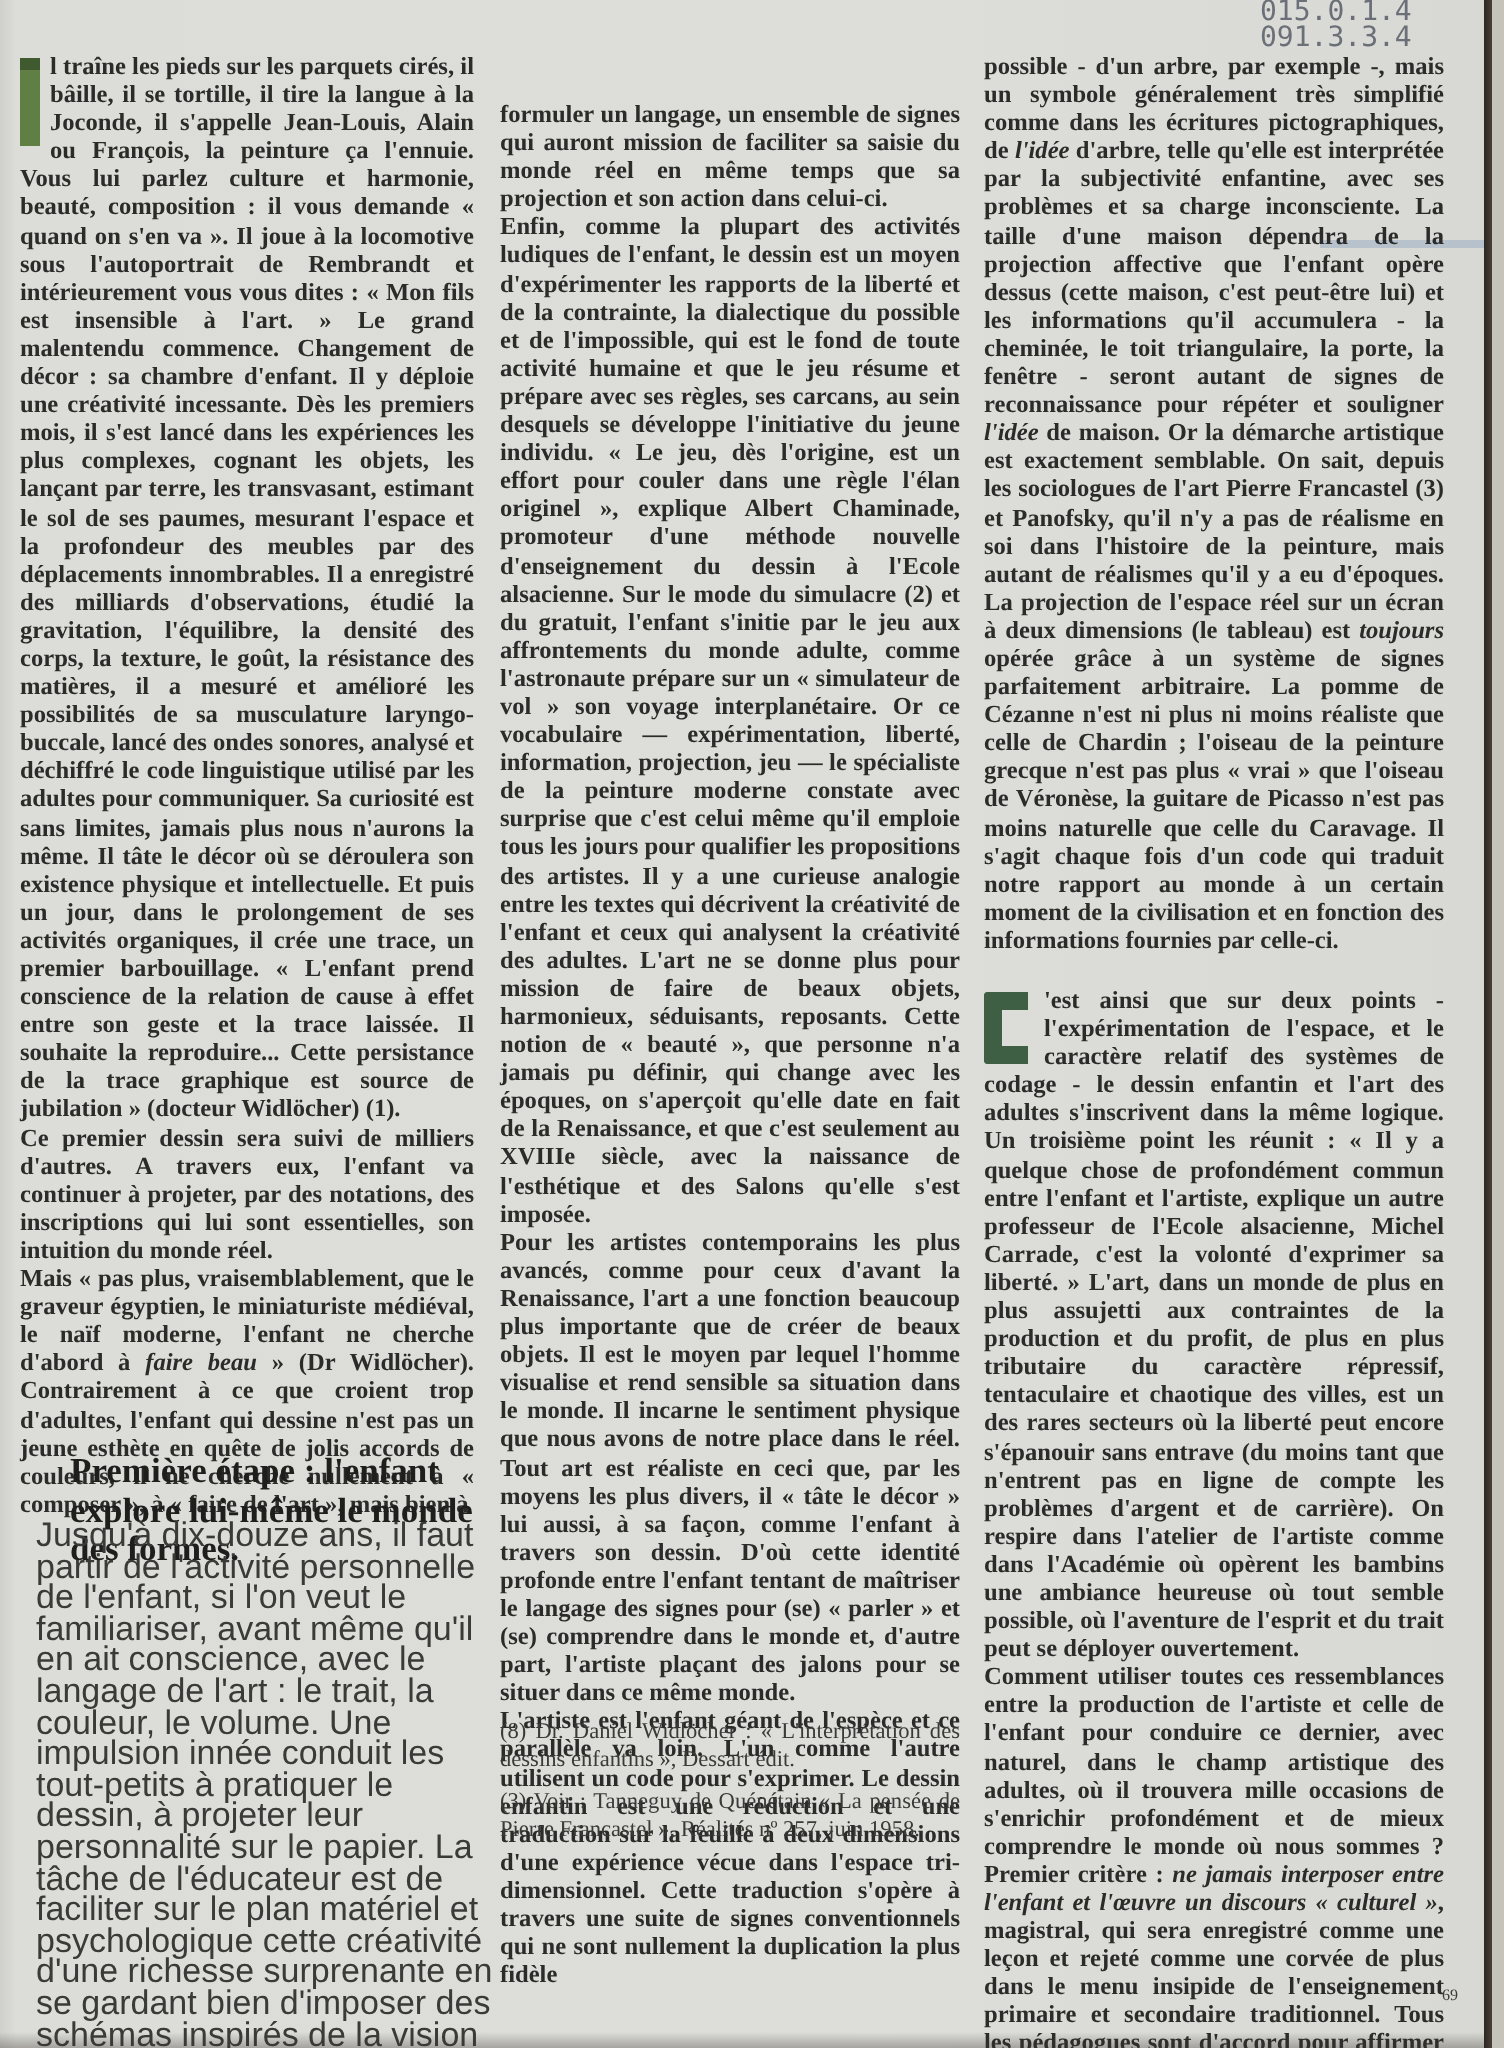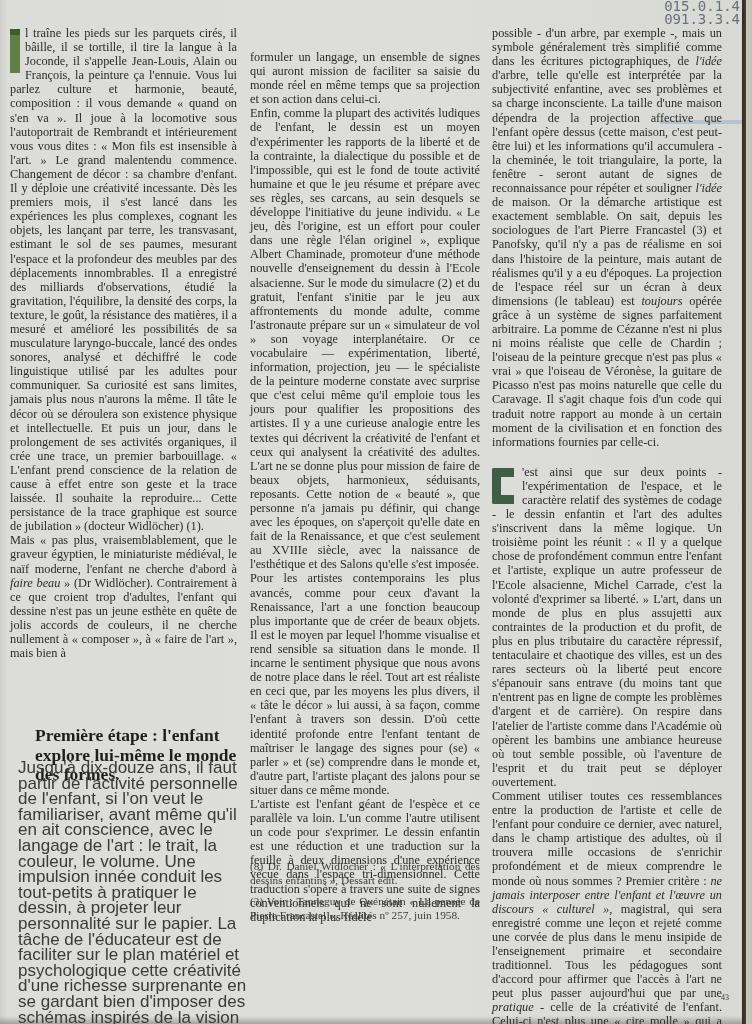--- a/index.html
+++ b/index.html
@@ -23,21 +23,21 @@
   }
   .bottom-shadow {
     position:absolute; left:0; bottom:0; width:742px; height:8px;
     background:linear-gradient(180deg,rgba(0,0,0,0),rgba(60,55,50,0.35));
   }
   .col {
     position:absolute; top:26px;
     font-size:12.3px; line-height:14.1px;
     text-align:justify; hyphens:manual;
   }
-  .col p { margin:0; text-indent:0; }
+  .col p { margin:0; text-indent:0;font-weight:bold; }
   .c1 { left:10px; width:227px; }
   .c2 { left:250px; width:230px;margin-top:24px; }
   .c3 { left:492px; width:230px; }
   .dropcap-i {
     float:left; width:10px; height:44px; margin:3px 5px 0 0;
     background:#5f7f45; position:relative;
   }
   .dropcap-i::before {
     content:""; position:absolute; left:0; top:0; width:10px; height:6px; background:#3f5a2f;
   }
@@ -57,21 +57,21 @@
     position:absolute; left:18px; top:760px; width:230px;
     font-family:Liberation Sans, sans-serif;
     font-size:17px; line-height:15.6px; color:#3a3a38;
   }
   .notes {
     position:absolute; left:250px; top:860px; width:230px;
     font-size:11.3px; line-height:13.5px; text-align:justify; color:#3a3a38;
   }
   .notes p { margin:0 0 8px 0; }
   .stamp {
-    position:absolute; left:630px; top:0px; width:110px; text-align:right;
+    position:absolute; left:630px; top:0px; width:110px; text-align:left;
     font-family:"DejaVu Sans Mono","Liberation Mono",monospace;
     font-size:14px; line-height:13px; color:#6a6f78; letter-spacing:0px;
   }
   .page-number {
     position:absolute; left:721px; top:993px; font-size:8px; color:#3a3a38;
   }
   .scan-streak {
     position:absolute; left:660px; top:120px; width:82px; height:4px;
     background:rgba(120,150,190,0.35);
   }
@@ -84,20 +84,21 @@
   <div class="stamp">
     <div>015.0.1.4</div>
     <div>091.3.3.4</div>
   </div>
   <div class="scan-streak"></div>
 
   <div class="col c1">
     <p>
       <span class="dropcap-i"></span><span>l traîne les pieds sur les parquets cirés, il bâille, il se tortille, il tire la langue à la Joconde, il s'appelle Jean-Louis, Alain ou François, la peinture ça l'ennuie. Vous lui parlez culture et harmonie, beauté, composition : il vous demande « quand on s'en va ». Il joue à la locomotive sous l'autoportrait de Rembrandt et intérieurement vous vous dites : « Mon fils est insensible à l'art. » Le grand malentendu commence. Changement de décor : sa chambre d'enfant. Il y déploie une créativité incessante. Dès les premiers mois, il s'est lancé dans les expériences les plus complexes, cognant les objets, les lançant par terre, les transvasant, estimant le sol de ses paumes, mesurant l'espace et la profondeur des meubles par des déplacements innombrables. Il a enregistré des milliards d'observations, étudié la gravitation, l'équilibre, la densité des corps, la texture, le goût, la résistance des matières, il a mesuré et amélioré les possibilités de sa musculature laryngo-buccale, lancé des ondes sonores, analysé et déchiffré le code linguistique utilisé par les adultes pour communiquer. Sa curiosité est sans limites, jamais plus nous n'aurons la même. Il tâte le décor où se déroulera son existence physique et intellectuelle. Et puis un jour, dans le prolongement de ses activités organiques, il crée une trace, un premier barbouillage. « L'enfant prend conscience de la relation de cause à effet entre son geste et la trace laissée. Il souhaite la reproduire... Cette persistance de la trace graphique est source de jubilation » (docteur Widlöcher) (1).</span>
     </p>
+    <p>Ce premier dessin sera suivi de milliers d'autres. A travers eux, l'enfant va continuer à projeter, par des notations, des inscriptions qui lui sont essentielles, son intuition du monde réel.</p>
     <p><span>Mais « pas plus, vraisemblablement, que le graveur égyptien, le miniaturiste médiéval, le naïf moderne, l'enfant ne cherche d'abord à </span><i>faire beau</i><span> » (Dr Widlöcher). Contrairement à ce que croient trop d'adultes, l'enfant qui dessine n'est pas un jeune esthète en quête de jolis accords de couleurs, il ne cherche nullement à « composer », à « faire de l'art », mais bien à</span></p>
   </div>
 
   <div class="heading">Première étape : l'enfant explore lui-même le monde des formes.</div>
   <div class="intro">Jusqu'à dix-douze ans, il faut partir de l'activité personnelle de l'enfant, si l'on veut le familiariser, avant même qu'il en ait conscience, avec le langage de l'art : le trait, la couleur, le volume. Une impulsion innée conduit les tout-petits à pratiquer le dessin, à projeter leur personnalité sur le papier. La tâche de l'éducateur est de faciliter sur le plan matériel et psychologique cette créativité d'une richesse surprenante en se gardant bien d'imposer des schémas inspirés de la vision adulte.</div>
 
   <div class="col c2">
     <p>formuler un langage, un ensemble de signes qui auront mission de faciliter sa saisie du monde réel en même temps que sa projection et son action dans celui-ci.</p>
     <p>Enfin, comme la plupart des activités ludiques de l'enfant, le dessin est un moyen d'expérimenter les rapports de la liberté et de la contrainte, la dialectique du possible et de l'impossible, qui est le fond de toute activité humaine et que le jeu résume et prépare avec ses règles, ses carcans, au sein desquels se développe l'initiative du jeune individu. « Le jeu, dès l'origine, est un effort pour couler dans une règle l'élan originel », explique Albert Chaminade, promoteur d'une méthode nouvelle d'enseignement du dessin à l'Ecole alsacienne. Sur le mode du simulacre (2) et du gratuit, l'enfant s'initie par le jeu aux affrontements du monde adulte, comme l'astronaute prépare sur un « simulateur de vol » son voyage interplanétaire. Or ce vocabulaire — expérimentation, liberté, information, projection, jeu — le spécialiste de la peinture moderne constate avec surprise que c'est celui même qu'il emploie tous les jours pour qualifier les propositions des artistes. Il y a une curieuse analogie entre les textes qui décrivent la créativité de l'enfant et ceux qui analysent la créativité des adultes. L'art ne se donne plus pour mission de faire de beaux objets, harmonieux, séduisants, reposants. Cette notion de « beauté », que personne n'a jamais pu définir, qui change avec les époques, on s'aperçoit qu'elle date en fait de la Renaissance, et que c'est seulement au XVIIIe siècle, avec la naissance de l'esthétique et des Salons qu'elle s'est imposée.</p>
     <p>Pour les artistes contemporains les plus avancés, comme pour ceux d'avant la Renaissance, l'art a une fonction beaucoup plus importante que de créer de beaux objets. Il est le moyen par lequel l'homme visualise et rend sensible sa situation dans le monde. Il incarne le sentiment physique que nous avons de notre place dans le réel. Tout art est réaliste en ceci que, par les moyens les plus divers, il « tâte le décor » lui aussi, à sa façon, comme l'enfant à travers son dessin. D'où cette identité profonde entre l'enfant tentant de maîtriser le langage des signes pour (se) « parler » et (se) comprendre dans le monde et, d'autre part, l'artiste plaçant des jalons pour se situer dans ce même monde.</p>
@@ -108,17 +109,17 @@
     <p>(8) Dr. Daniel Widlöcher : « L'interprétation des dessins enfantins », Dessart édit.</p>
     <p>(3) Voir : Tanneguy de Quénétain « La pensée de Pierre Francastel », Réalités nº 257, juin 1958.</p>
   </div>
 
   <div class="col c3">
     <p><span>possible - d'un arbre, par exemple -, mais un symbole généralement très simplifié comme dans les écritures pictographiques, de </span><i>l'idée</i><span> d'arbre, telle qu'elle est interprétée par la subjectivité enfantine, avec ses problèmes et sa charge inconsciente. La taille d'une maison dépendra de la projection affective que l'enfant opère dessus (cette maison, c'est peut-être lui) et les informations qu'il accumulera - la cheminée, le toit triangulaire, la porte, la fenêtre - seront autant de signes de reconnaissance pour répéter et souligner </span><i>l'idée</i><span> de maison. Or la démarche artistique est exactement semblable. On sait, depuis les sociologues de l'art Pierre Francastel (3) et Panofsky, qu'il n'y a pas de réalisme en soi dans l'histoire de la peinture, mais autant de réalismes qu'il y a eu d'époques. La projection de l'espace réel sur un écran à deux dimensions (le tableau) est </span><i>toujours</i><span> opérée grâce à un système de signes parfaitement arbitraire. La pomme de Cézanne n'est ni plus ni moins réaliste que celle de Chardin ; l'oiseau de la peinture grecque n'est pas plus « vrai » que l'oiseau de Véronèse, la guitare de Picasso n'est pas moins naturelle que celle du Caravage. Il s'agit chaque fois d'un code qui traduit notre rapport au monde à un certain moment de la civilisation et en fonction des informations fournies par celle-ci.</span></p>
     <p class="second"><span class="dropcap-c"></span><span>'est ainsi que sur deux points - l'expérimentation de l'espace, et le caractère relatif des systèmes de codage - le dessin enfantin et l'art des adultes s'inscrivent dans la même logique. Un troisième point les réunit : « Il y a quelque chose de profondément commun entre l'enfant et l'artiste, explique un autre professeur de l'Ecole alsacienne, Michel Carrade, c'est la volonté d'exprimer sa liberté. » L'art, dans un monde de plus en plus assujetti aux contraintes de la production et du profit, de plus en plus tributaire du caractère répressif, tentaculaire et chaotique des villes, est un des rares secteurs où la liberté peut encore s'épanouir sans entrave (du moins tant que n'entrent pas en ligne de compte les problèmes d'argent et de carrière). On respire dans l'atelier de l'artiste comme dans l'Académie où opèrent les bambins une ambiance heureuse où tout semble possible, où l'aventure de l'esprit et du trait peut se déployer ouvertement.</span></p>
     <p><span>Comment utiliser toutes ces ressemblances entre la production de l'artiste et celle de l'enfant pour conduire ce dernier, avec naturel, dans le champ artistique des adultes, où il trouvera mille occasions de s'enrichir profondément et de mieux comprendre le monde où nous sommes ? Premier critère : </span><i>ne jamais interposer entre l'enfant et l'œuvre un discours « culturel »</i><span>, magistral, qui sera enregistré comme une leçon et rejeté comme une corvée de plus dans le menu insipide de l'enseignement primaire et secondaire traditionnel. Tous les pédagogues sont d'accord pour affirmer que l'accès à l'art ne peut plus passer aujourd'hui que par une </span><i>pratique</i><span> - celle de la créativité de l'enfant. Celui-ci n'est plus une « cire molle » qui a l'obligation d'enregistrer les propos ex-cathedra des</span></p>
   </div>
 
-  <div class="page-number">43</div>
+  <div class="page-number">69</div>
   <div class="bottom-shadow"></div>
 </div>
 <div class="edge-dark"></div>
 <div class="edge-light"></div>
 
 </body></html>

